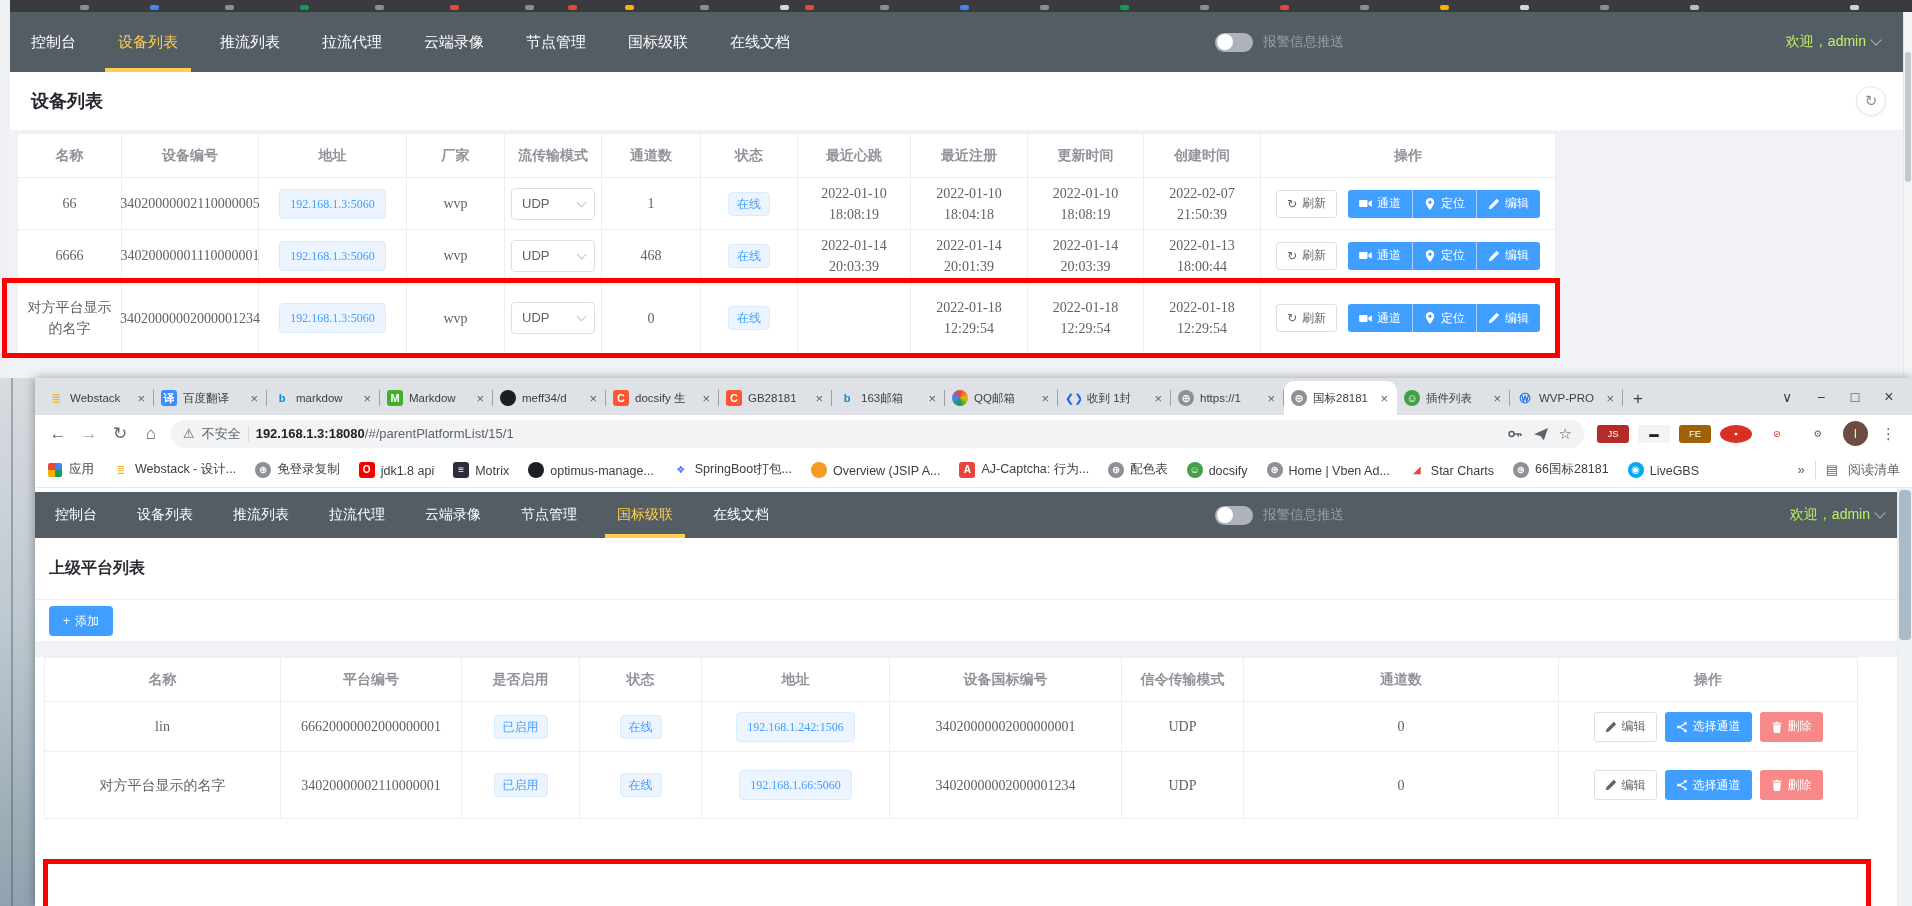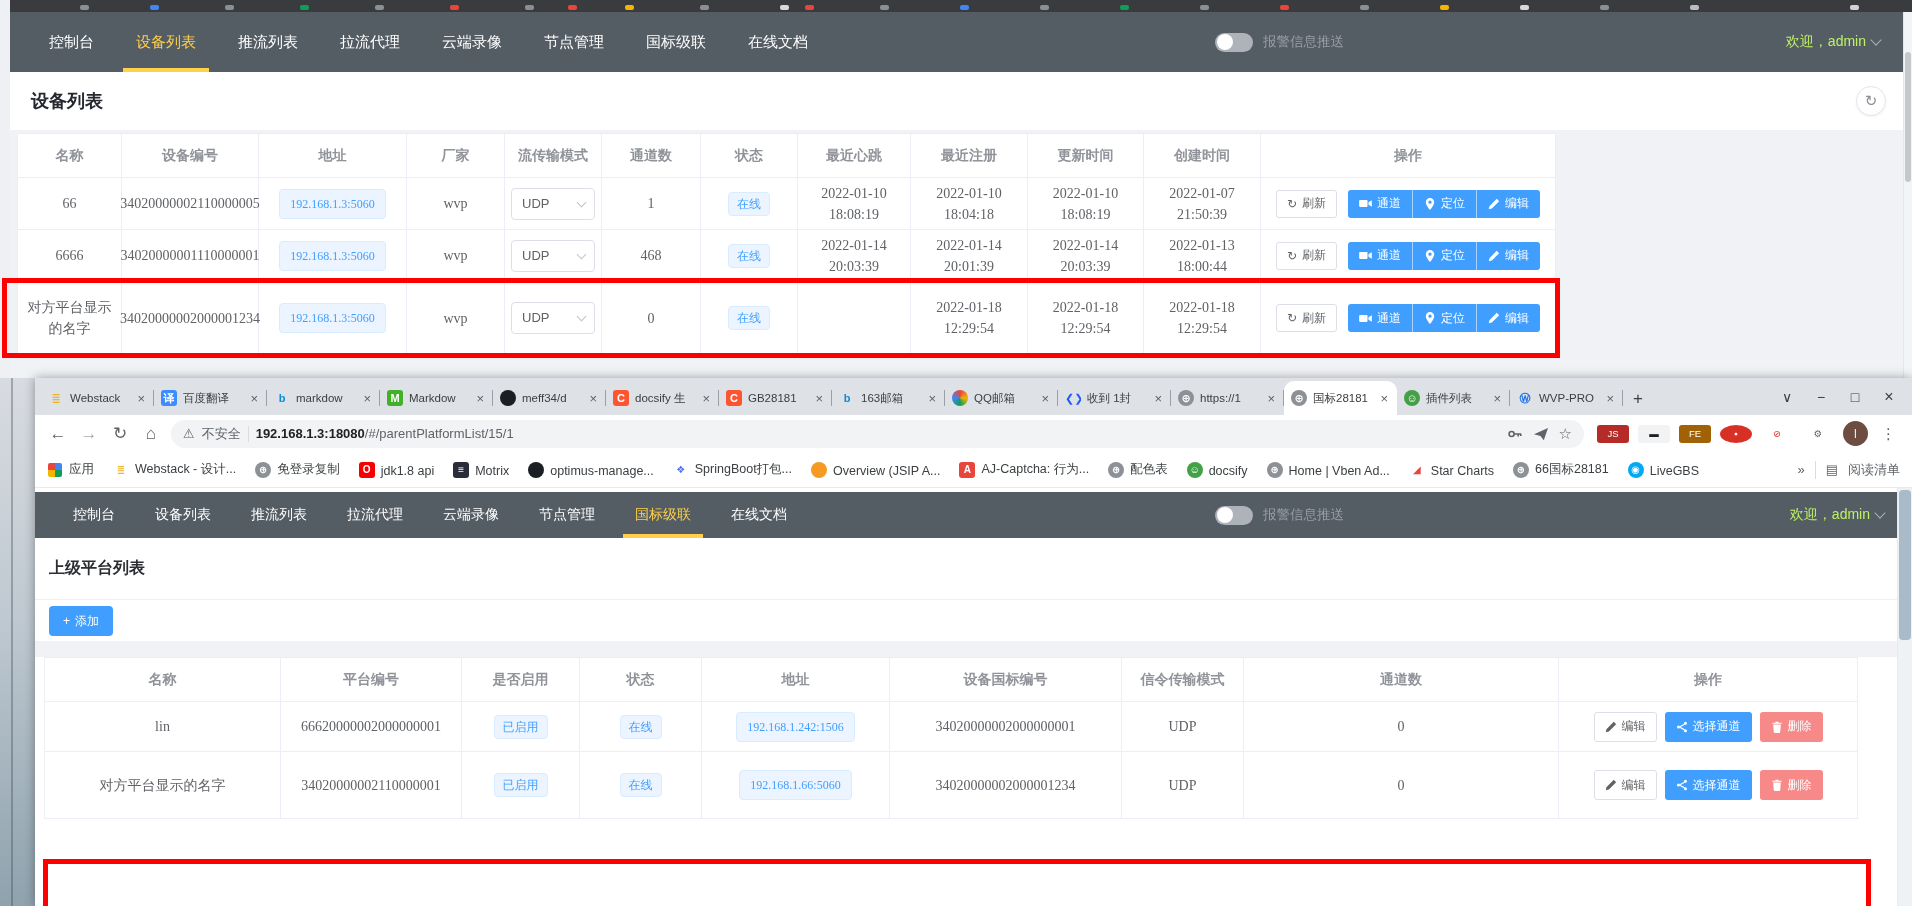--- a/index.html
+++ b/index.html
@@ -4,21 +4,21 @@
 <style>
   html,body{margin:0;padding:0;background:#9fb0ba;}
   *{box-sizing:border-box;font-family:"Liberation Sans","DejaVu Sans",sans-serif;}
   .canvas{position:relative;width:1912px;height:906px;overflow:hidden;background:#eef0f3;}
   .serif{font-family:"Liberation Serif","DejaVu Serif",serif;}
 
   
   .mini-strip{position:absolute;left:10px;top:0;width:1902px;height:12px;background:#3a3b3e;overflow:hidden;}
   .mini-strip i{position:absolute;bottom:2px;width:9px;height:5px;border-radius:2px;display:block;}
   .nav1{position:absolute;left:10px;top:12px;width:1902px;height:60px;background:#545c64;}
-  .nav-tabs{display:flex;height:100%;padding-left:18px;}
+  .nav-tabs{display:flex;height:100%;padding-left:0;}
   .ntab{position:relative;padding:0 21px;height:100%;display:flex;align-items:center;font-size:15px;color:#fff;}
   .nav2 .ntab{font-size:14px;padding:0 20px;}
   .ntab.active{color:#ffd04b;}
   .ntab.active::after{content:"";position:absolute;left:8px;right:8px;bottom:0;height:4px;background:#ffd04b;}
   .sw-wrap{position:absolute;top:0;height:100%;display:flex;align-items:center;gap:10px;}
   .sw{width:38px;height:19px;border-radius:10px;background:#aeb3bb;position:relative;display:inline-block;}
   .sw i{position:absolute;left:2px;top:1.5px;width:16px;height:16px;border-radius:50%;background:#fff;}
   .sw-label{color:#9a9ea5;font-size:13.5px;}
   .welcome{position:absolute;top:0;height:100%;display:flex;align-items:center;gap:6px;color:#bef264;font-size:14px;}
   .chev{width:8px;height:8px;border-right:1.5px solid #aab0b6;border-bottom:1.5px solid #aab0b6;transform:rotate(45deg);margin-top:-4px;}
@@ -187,21 +187,21 @@
               <i class="carat"></i>
             </div>
           </div>
           <div class="td serif">1</div>
           <div class="td">
             <span class="tag serif small">在线</span>
           </div>
           <div class="td serif">2022-01-10 18:08:19</div>
           <div class="td serif">2022-01-10 18:04:18</div>
           <div class="td serif">2022-01-10 18:08:19</div>
-          <div class="td serif">2022-01-07 21:50:39</div>
+          <div class="td serif">2022-02-07 21:50:39</div>
           <div class="td">
             <button class="btn-plain">
               <span>↻</span>
               <span>刷新</span>
             </button>
             <div class="bgroup">
               <button class="btn-blue">
                 <span class="icon-svg">
                   <svg width="13" height="13" viewBox="0 0 16 16">
                     <path fill="currentColor" d="M1.2 3.8h8.3c.6 0 1 .4 1 1v6.4c0 .6-.4 1-1 1H1.2c-.6 0-1-.4-1-1V4.8c0-.6.4-1 1-1zm10.5 2.7L15.8 4v8l-4.1-2.5z"></path>

